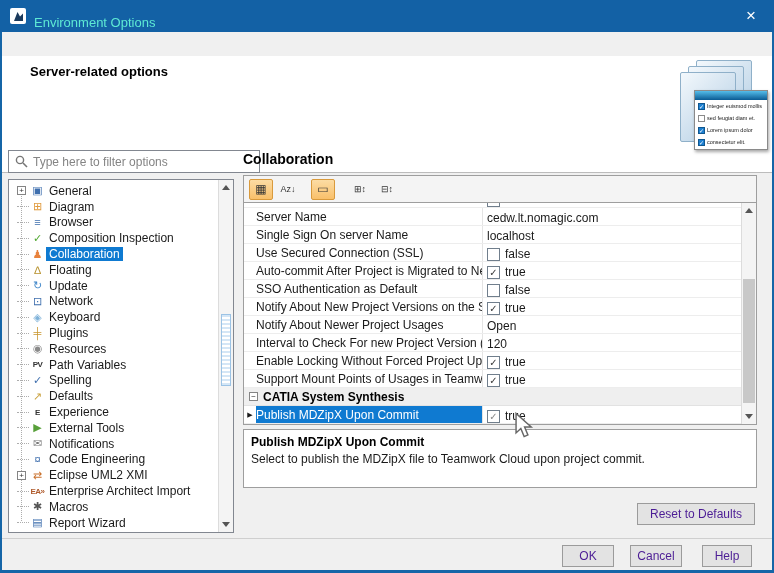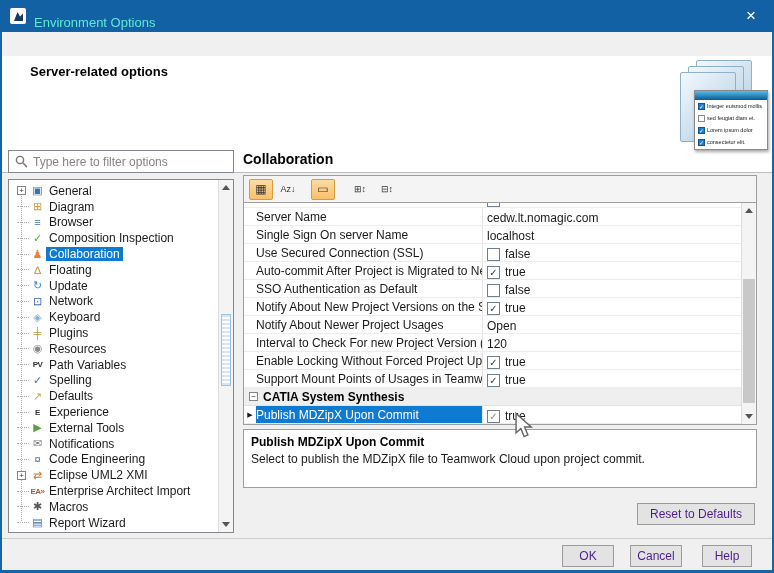--- a/index.html
+++ b/index.html
@@ -44,21 +44,21 @@
     background:#fff; border:1px solid #8a8a8a; box-shadow:1px 2px 3px rgba(0,0,0,.35);
   }
   .checklist-bar { height:9px; background:linear-gradient(#55bdea,#0a5a93); }
   .chk-row { display:flex; align-items:center; height:12px; padding-left:3px; }
   .chk-box { width:7px; height:7px; border:1px solid #8a8a8a; background:#fff; margin-right:2px;
              display:flex; align-items:center; justify-content:center; font-size:6px; color:#fff; }
   .chk-box.on { background:#1d7fd0; border-color:#10578f; }
   .chk-label { font-size:5.5px; color:#222; white-space:nowrap; overflow:hidden; }
   
   .filterbox {
-    position:absolute; left:8px; top:150px; width:226px; height:23px;
+    position:absolute; left:8px; top:150px; width:252px; height:23px;
     background:#fff; border:1px solid #828790; display:flex; align-items:center;
   }
   .filterbox svg { margin-left:6px; flex:0 0 auto; }
   .filter-input {
     border:none; outline:none; flex:1; height:19px; margin-left:5px;
     font-family:"Liberation Sans", sans-serif; font-size:12px; color:#333;
   }
   .filter-input::placeholder { color:#848484; opacity:1; }
   
   .treebox {

